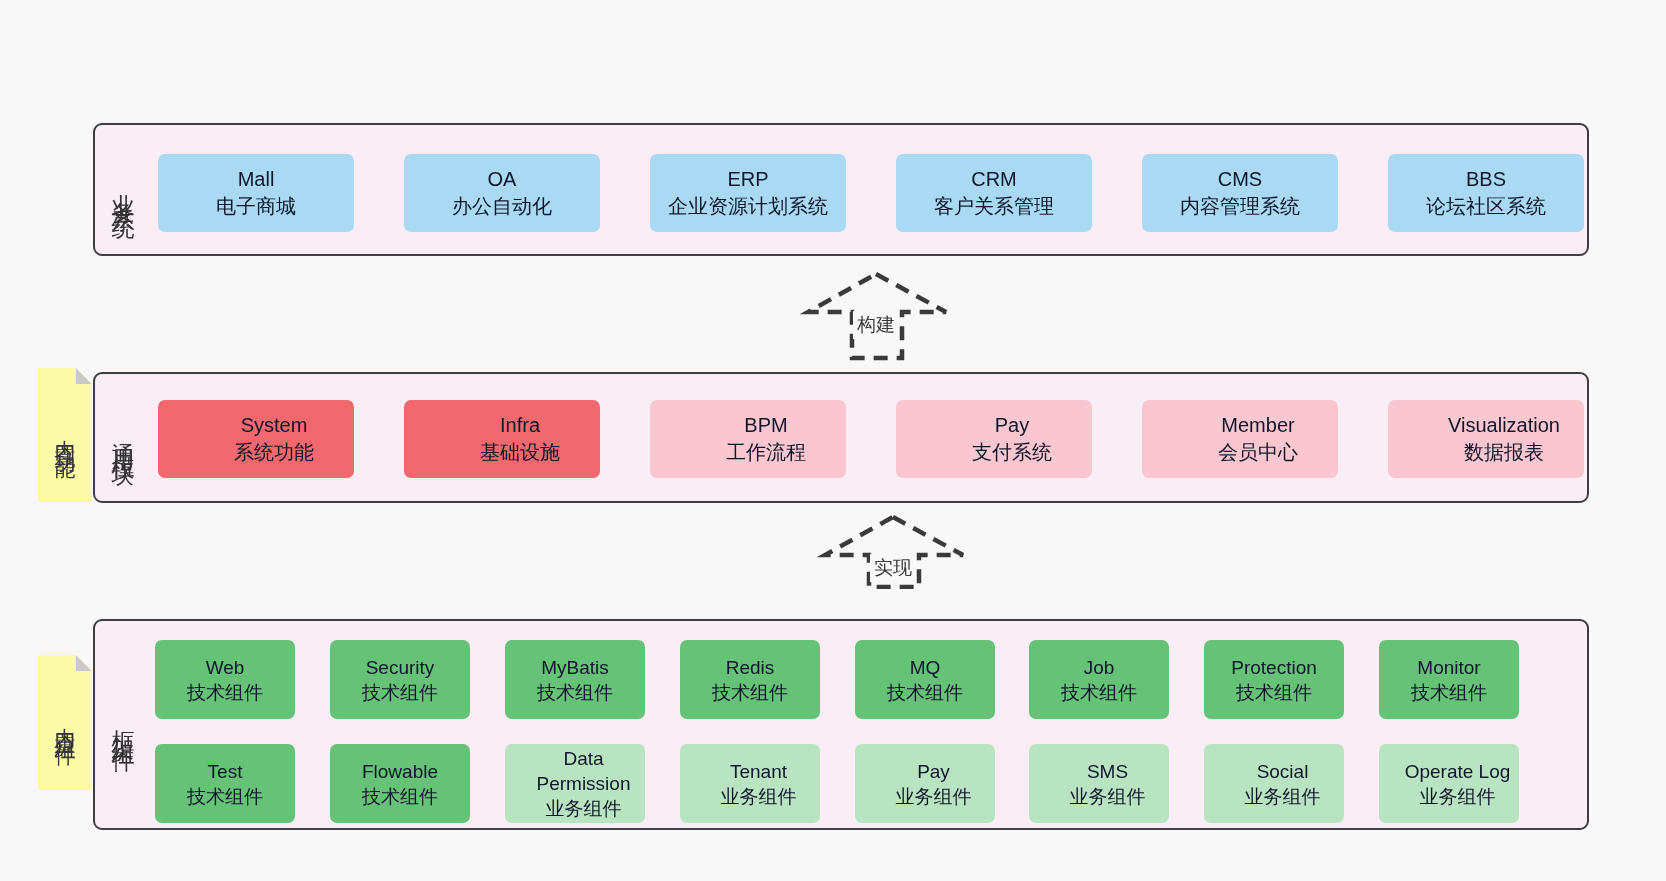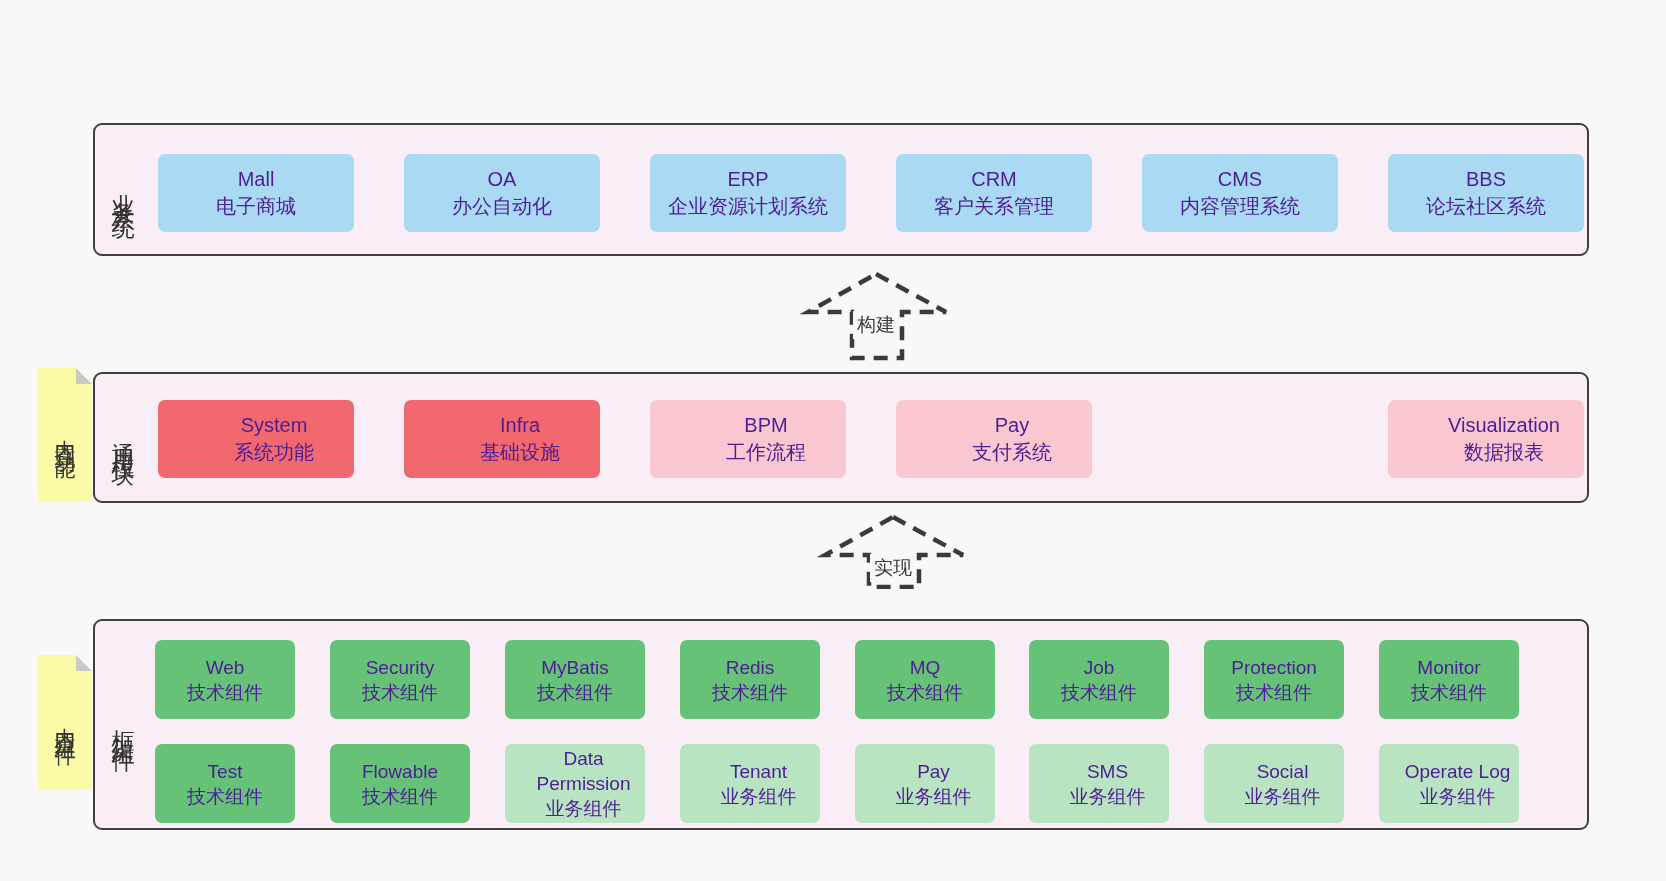--- a/index.html
+++ b/index.html
@@ -43,21 +43,21 @@
   .box {
     position: absolute;
     display: flex;
     flex-direction: column;
     align-items: center;
     justify-content: center;
     text-align: center;
     border-radius: 7px;
     font-size: 20px;
     line-height: 27px;
-    color: #4c1d95;
+    color: #0f172a;
   }
   .row-a .box, #layer-1 .box, #layer-2 .box { width: 196px; height: 78px; }
   #layer-1 .box { top: 29px; }
   #layer-2 .box { top: 26px; padding-left: 36px; }
   #layer-3 .box { width: 140px; height: 79px; }
   #layer-3 .box.r1 { top: 19px; }
   #layer-3 .box.r2 { top: 123px; align-items: center; }
   #layer-3 .box { font-size: 19px; line-height: 25px; }
 
   .v-blue        { background: var(--blue, #a9d9f3); }
@@ -167,20 +167,24 @@
       <div>基础设施</div>
     </div>
     <div class="box v-pink" style="left:555px">
       <div>BPM</div>
       <div>工作流程</div>
     </div>
     <div class="box v-pink" style="left:801px">
       <div>Pay</div>
       <div>支付系统</div>
     </div>
+    <div class="box v-pink" style="left:1047px">
+      <div>Member</div>
+      <div>会员中心</div>
+    </div>
     <div class="box v-pink" style="left:1293px">
       <div>Visualization</div>
       <div>数据报表</div>
     </div>
   </div>
 
   <svg class="arrow-svg" style="left:817px; top:511px;" width="156" height="78" viewBox="0 0 156 78">
     <polygon points="76,6 146,44 102,44 102,76 52,76 52,44 8,44"></polygon>
   </svg>
   <div class="arrow-label" style="left:870px; top:554px;">实现</div>

